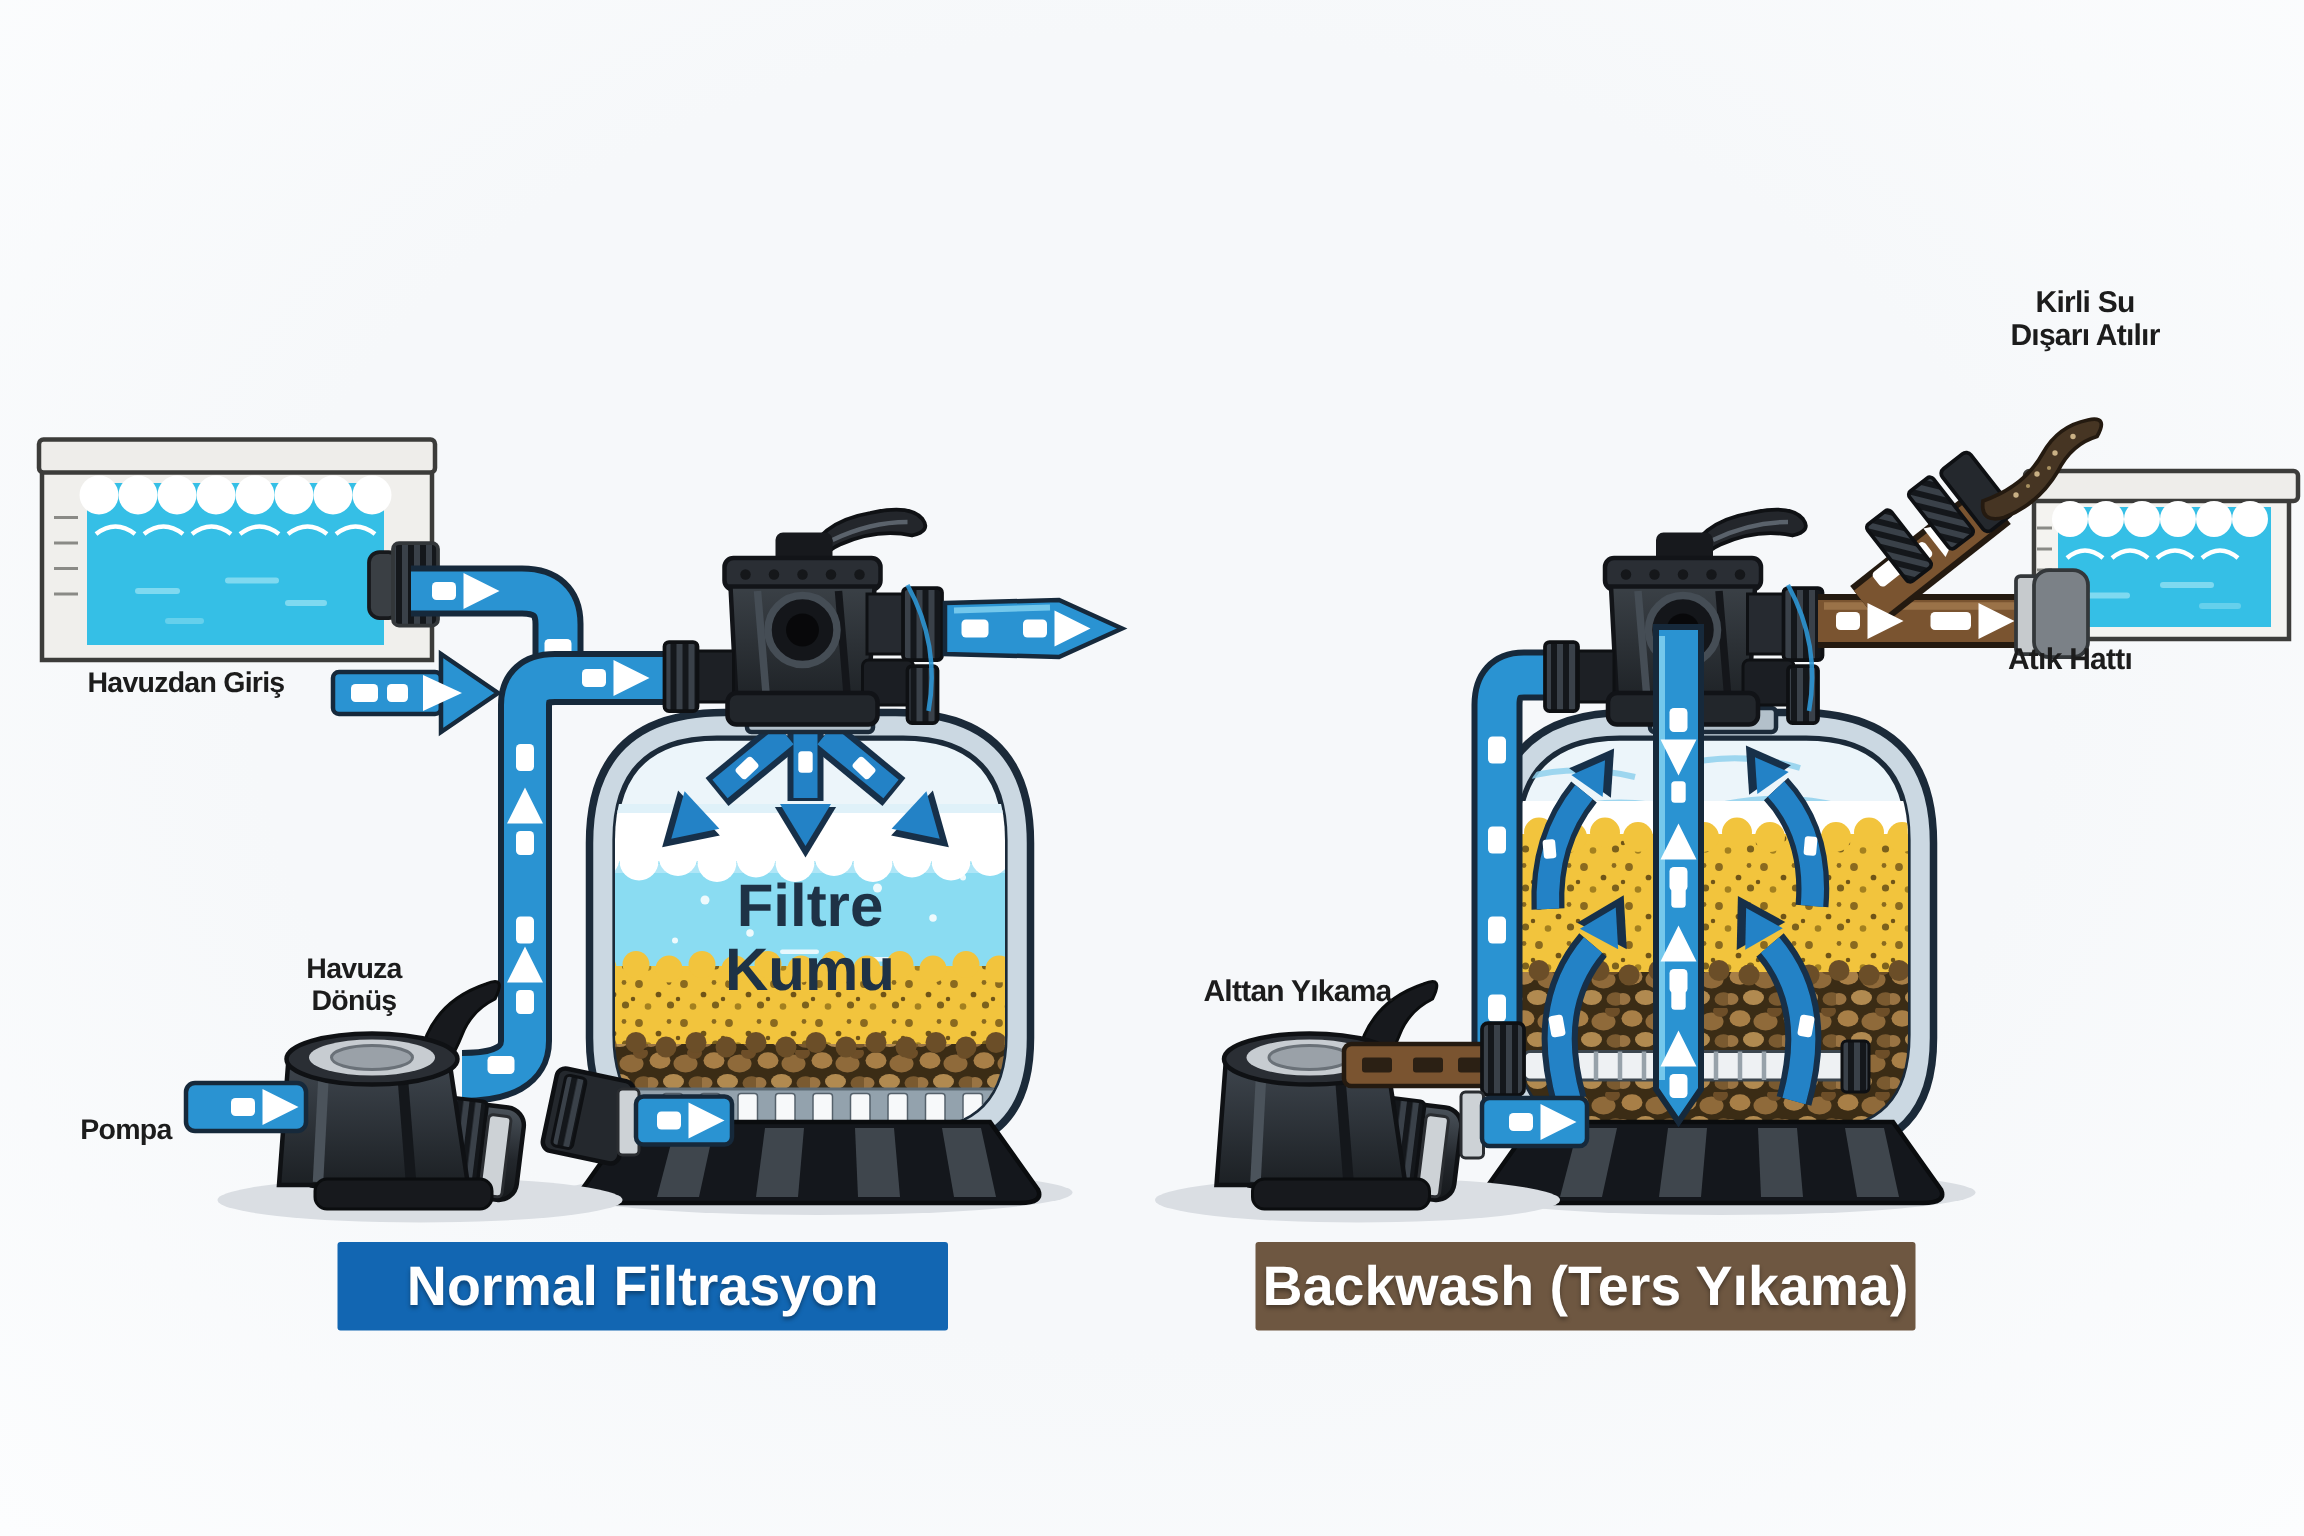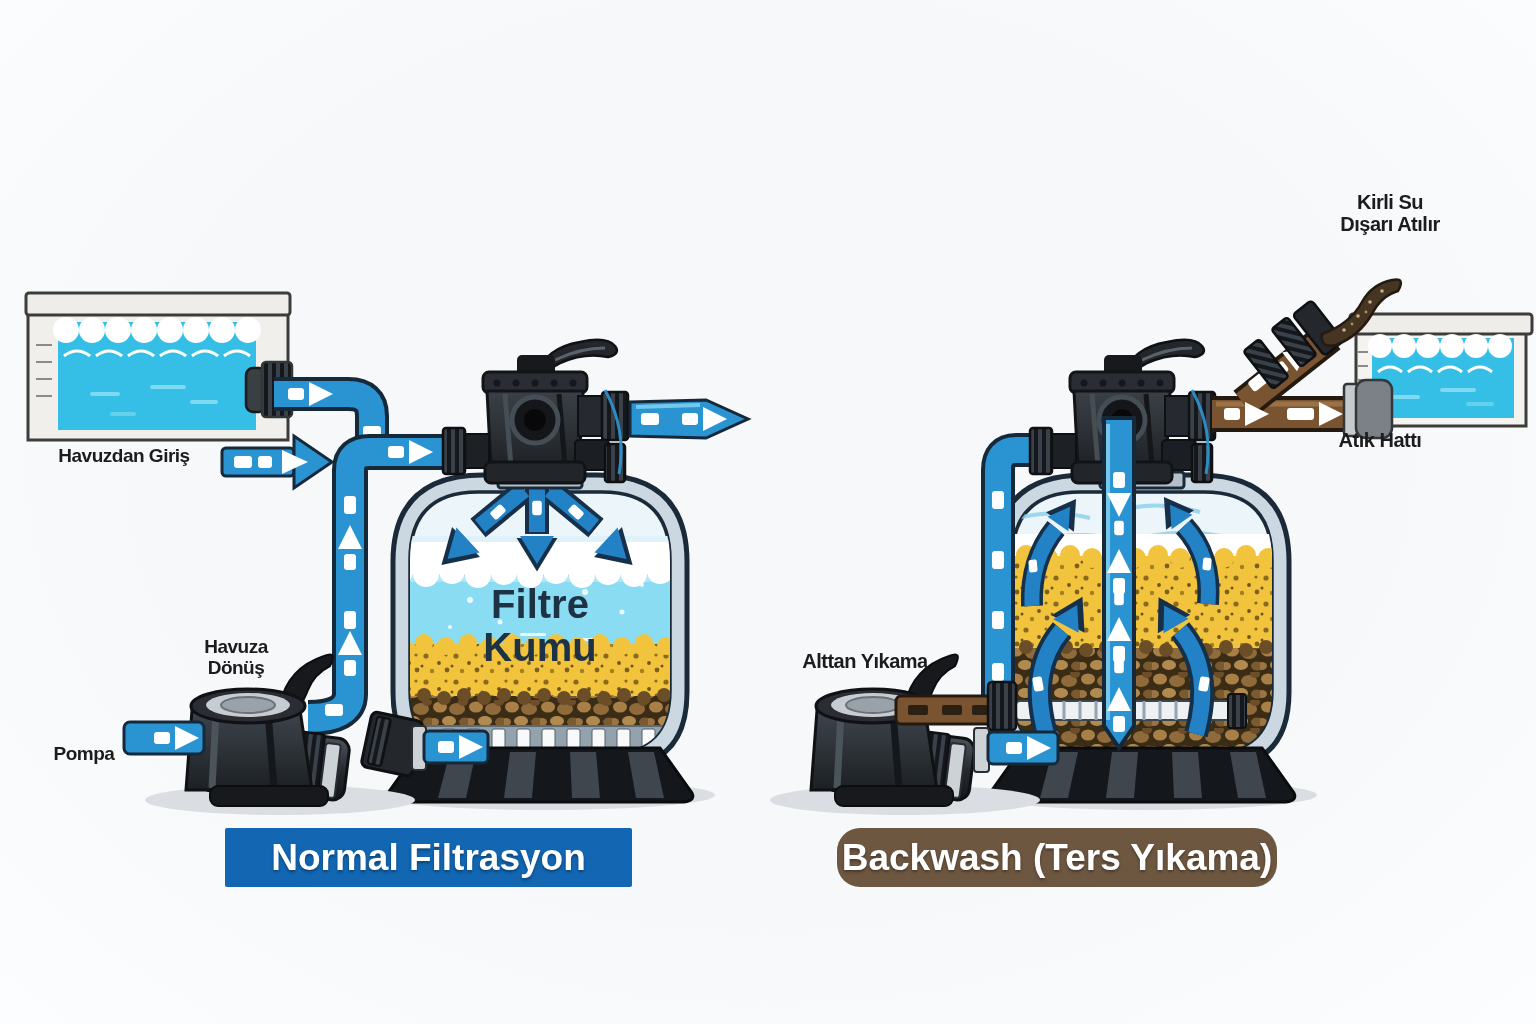--- a/index.html
+++ b/index.html
@@ -15,21 +15,21 @@
   }
   .lbl-29{font-size:19px;}
   .lbl-27{font-size:20px;}
   .lbl-filtre{font-size:40px;color:#1e3246;letter-spacing:0;}
   .banner{
     position:absolute;top:828px;height:59px;line-height:59px;
     color:#ffffff;font-size:37px;font-weight:700;text-align:center;
     text-shadow:0 2px 3px rgba(0,0,0,.35);border-radius:2px;
   }
   .banner-left{left:205px;width:407px;background:#1266b2;margin-left:20px;}
-  .banner-right{left:837px;width:440px;background:#6e5741;border-radius:23px;}
+  .banner-right{left:837px;width:440px;background:#6e5741;}
 </style>
 </head>
 <body>
 
 <div class="canvas">
 
 <svg width="1536" height="1024" viewBox="0 0 1536 1024">
 <defs>
   <pattern id="rib" width="8" height="8" patternUnits="userSpaceOnUse">
     <rect width="8" height="8" fill="#3a4149"></rect>

